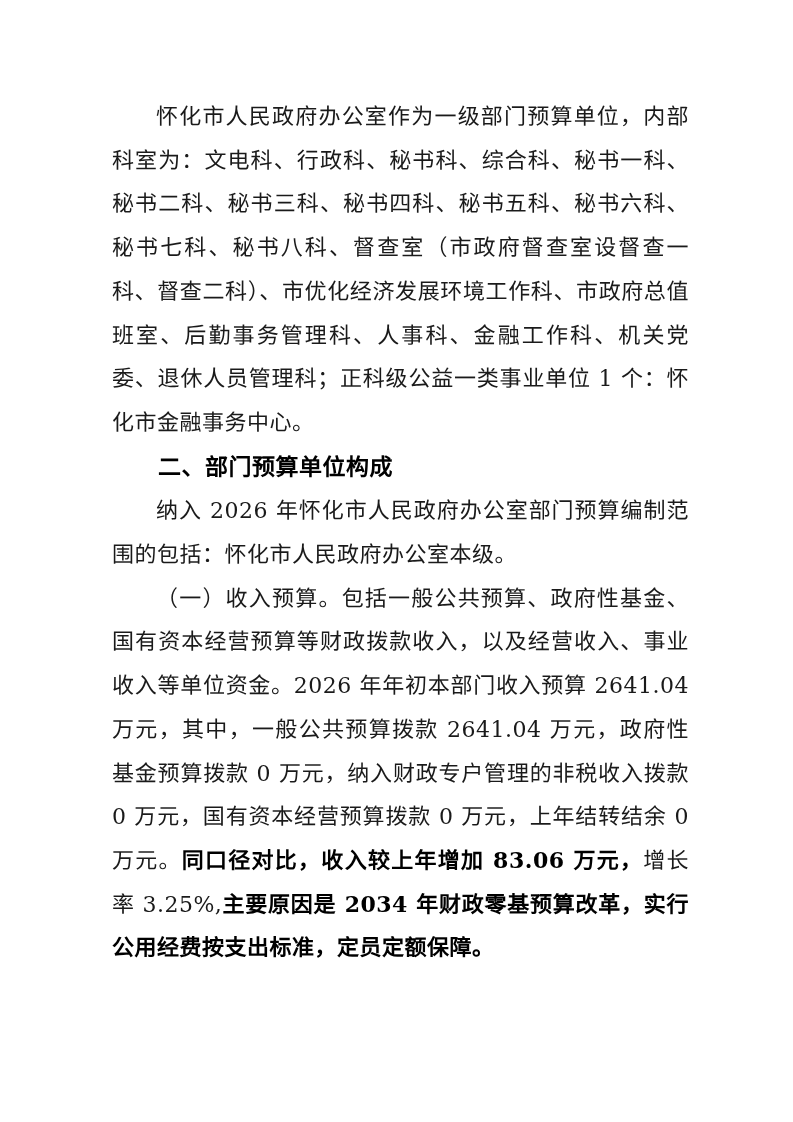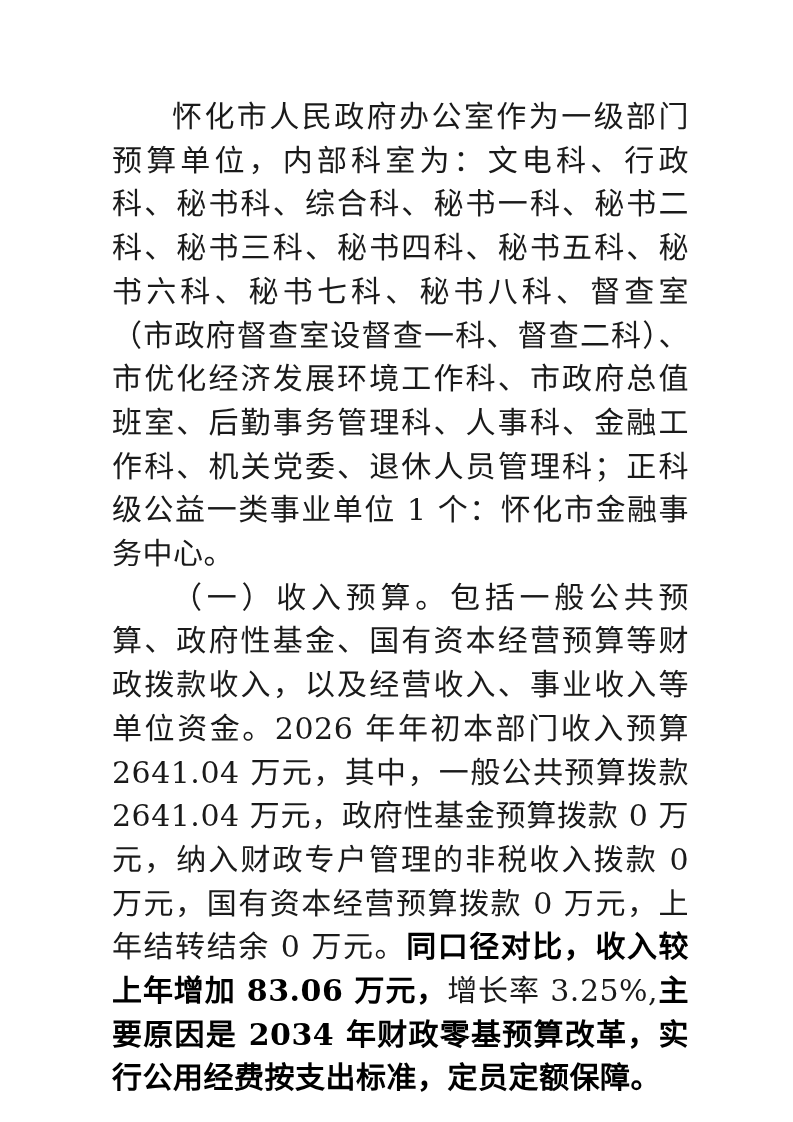--- a/index.html
+++ b/index.html
@@ -17,21 +17,21 @@
     overflow: hidden;
     color: #000000;
   }
   .doc-body {
     width: 100%;
   }
   p.doc-par {
     margin: 0;
     padding: 0;
     font-family: "DejaVu Serif", "Liberation Serif", serif;
-    font-size: 30px;
+    font-size: 22px;
     line-height: 43.7px;
     text-align: justify;
     text-justify: inter-ideograph;
     text-indent: 2em;
     letter-spacing: 0.5px;
     color: #1a1a1a;
   }
   p.doc-par.heading {
     font-family: "DejaVu Sans", "Liberation Sans", sans-serif;
     font-weight: 700;
@@ -47,15 +47,17 @@
     color: #000000;
     font-family: "DejaVu Serif", "Liberation Serif", serif;
   }
 </style>
 </head>
 <body>
 
 <div class="page">
   <div class="doc-body" id="doc-body">
       <p class="doc-par"><span class="run">怀化市人民政府办公室作为一级部门预算单位，内部科室为：文电科、行政科、秘书科、综合科、秘书一科、秘书二科、秘书三科、秘书四科、秘书五科、秘书六科、秘书七科、秘书八科、督查室（市政府督查室设督查一科、督查二科）、市优化经济发展环境工作科、市政府总值班室、后勤事务管理科、人事科、金融工作科、机关党委、退休人员管理科；正科级公益一类事业单位 1 个：怀化市金融事务中心。</span></p>
+      <p class="doc-par heading"><span class="run bold">二、部门预算单位构成</span></p>
+      <p class="doc-par"><span class="run">纳入 2026 年怀化市人民政府办公室部门预算编制范围的包括：怀化市人民政府办公室本级。</span></p>
       <p class="doc-par"><span class="run">（一）收入预算。包括一般公共预算、政府性基金、国有资本经营预算等财政拨款收入，以及经营收入、事业收入等单位资金。2026 年年初本部门收入预算 2641.04 万元，其中，一般公共预算拨款 2641.04 万元，政府性基金预算拨款 0 万元，纳入财政专户管理的非税收入拨款 0 万元，国有资本经营预算拨款 0 万元，上年结转结余 0 万元。</span><span class="run bold">同口径对比，收入较上年增加 83.06 万元，</span><span class="run">增长率 3.25%,</span><span class="run bold">主要原因是 2034 年财政零基预算改革，实行公用经费按支出标准，定员定额保障。</span></p>
     </div>
 </div>
 
 </body></html>

